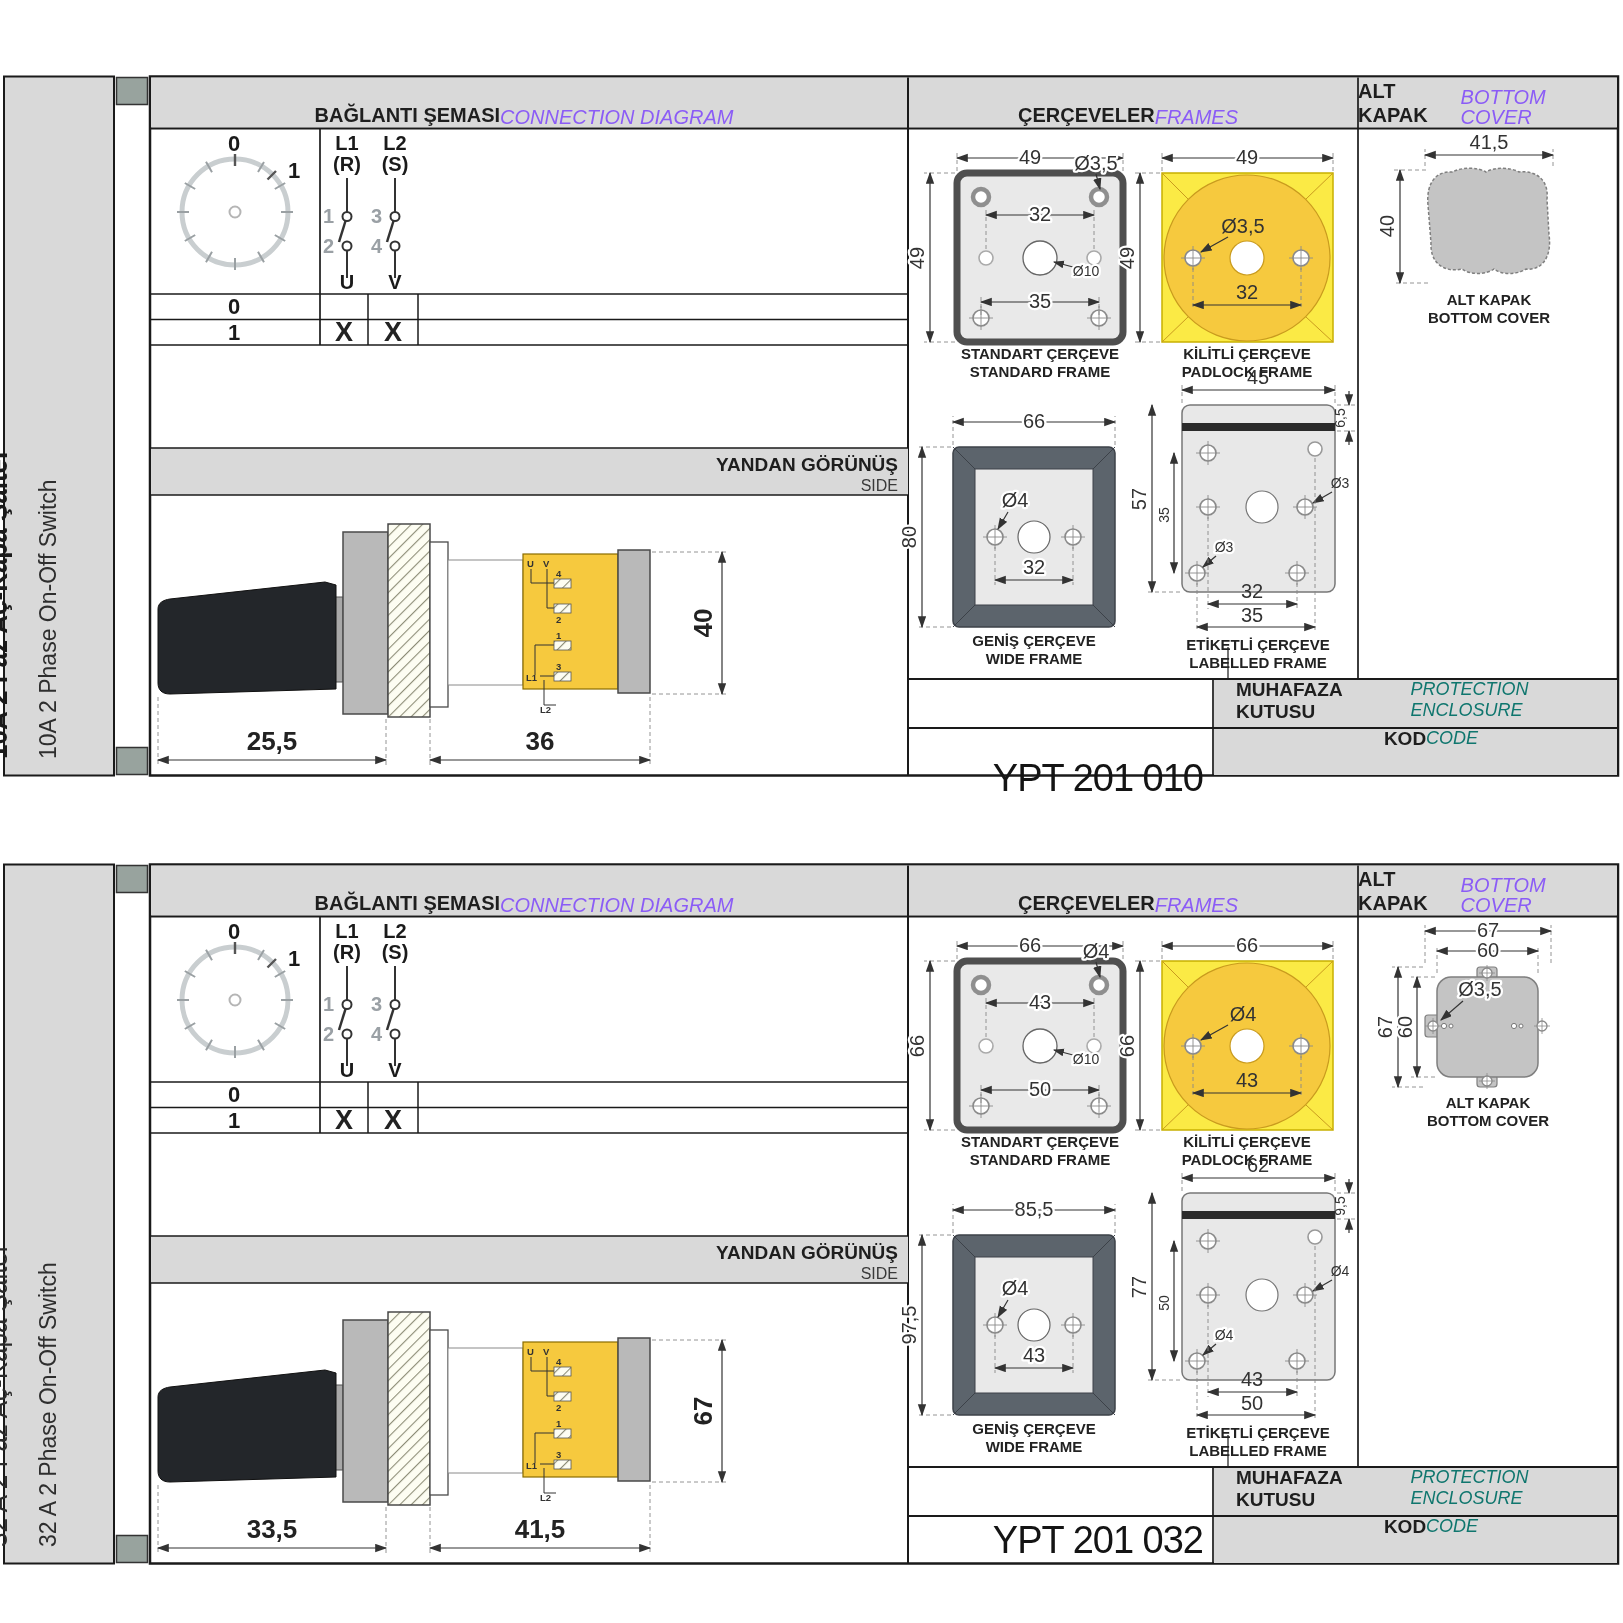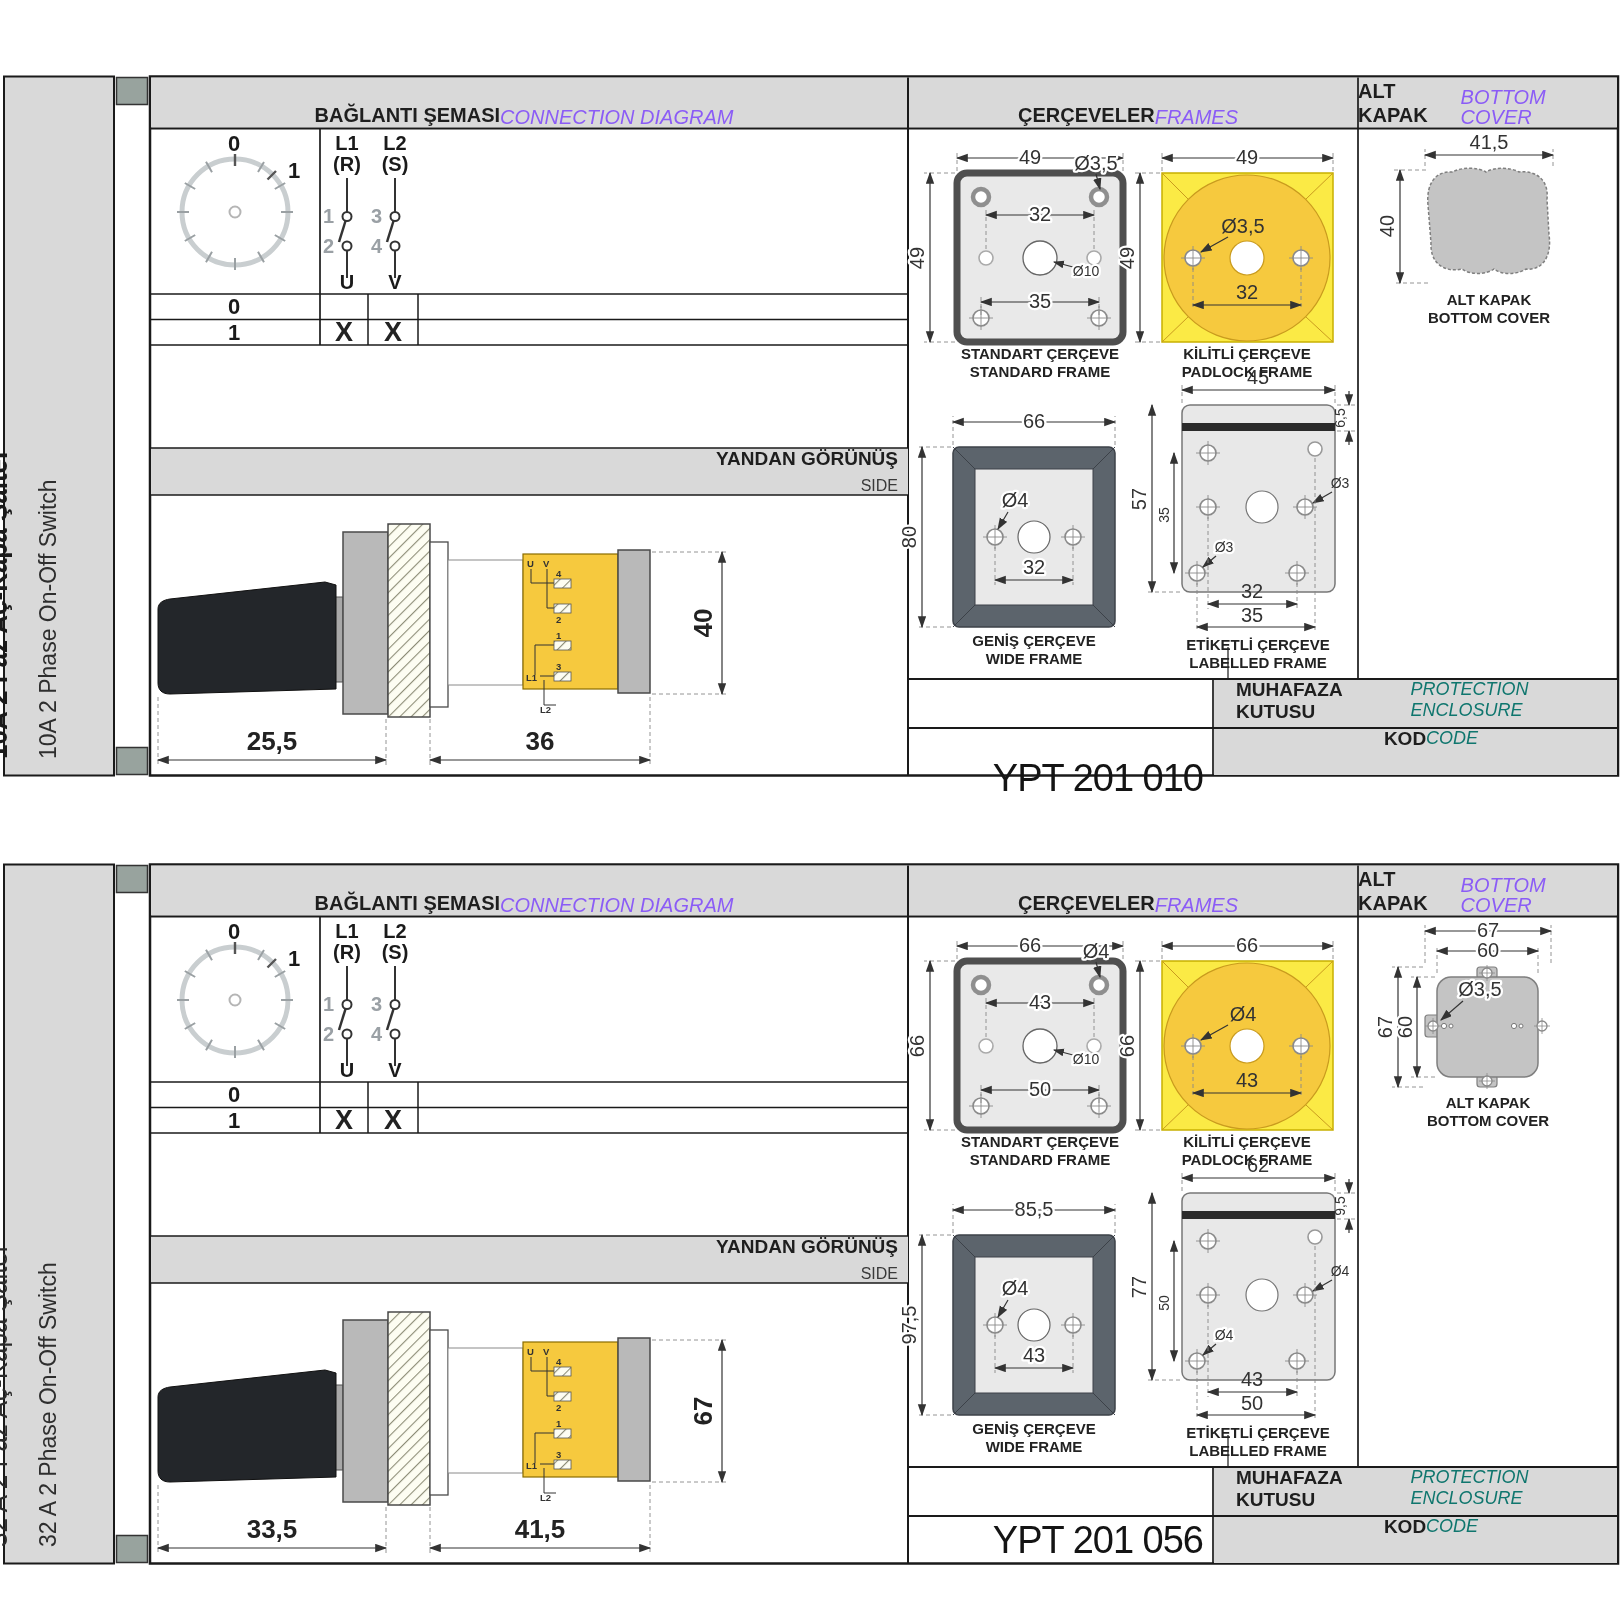--- a/index.html
+++ b/index.html
@@ -12,21 +12,21 @@
   .hcell { position:absolute; top:2px; height:50px; box-sizing:border-box;
            display:flex; flex-direction:row; justify-content:center;
            align-items:flex-end; padding-right:10px; }
   .hcell .tr { font-weight:bold; font-size:20px; line-height:24px; color:#1e1e1e; }
   .hcell .en { font-size:20px; line-height:20px; color:#8b5cf6;font-style:italic; }
   .it { font-style:italic; }
 
   
   .sband { position:absolute; left:150px; top:373px; width:758px; height:47px;
            box-sizing:border-box; display:flex; flex-direction:column;
-           justify-content:space-between; align-items:flex-end; padding-right:10px; }
+           justify-content:flex-end; align-items:flex-end; padding-right:10px; }
   .sband .tr { font-weight:bold; font-size:19px; line-height:22px; color:#1e1e1e; }
   .sband .en { font-size:16px; line-height:19px; color:#3a3a3a; }
 
   
   .codecell { position:absolute; left:908px; width:295px; height:48px;
               display:flex; align-items:center; justify-content:flex-end;
               font-size:38px; letter-spacing:-1px; color:#141414; }
   .kodcell { position:absolute; left:1236px; width:390px; height:48px;
              display:flex; flex-direction:row; justify-content:center; }
   .kodcell .tr { font-weight:bold; font-size:19px; line-height:22px; color:#1e1e1e; }
@@ -662,20 +662,20 @@
     <div>LABELLED FRAME</div>
   </div>
   <div class="flabel" style="left:1381px; top:231px;">
     <div>ALT KAPAK</div>
     <div>BOTTOM COVER</div>
   </div>
   <div class="kodcell" style="top:604px;">
     <span class="tr">MUHAFAZA KUTUSU</span>
     <span class="en">PROTECTION ENCLOSURE</span>
   </div>
-  <div class="codecell" style="top:653px;">YPT 201 056</div>
+  <div class="codecell" style="top:653px;">YPT 201 032</div>
   <div class="kodcell" style="top:653px;">
     <span class="tr">KOD</span>
     <span class="en">CODE</span>
   </div>
   <div class="vt t nb">32 A 2 Faz Aç-Kapa Şalter</div>
   <div class="vt e">32 A 2 Phase On-Off Switch</div>
 </div>
 
 </body></html>

